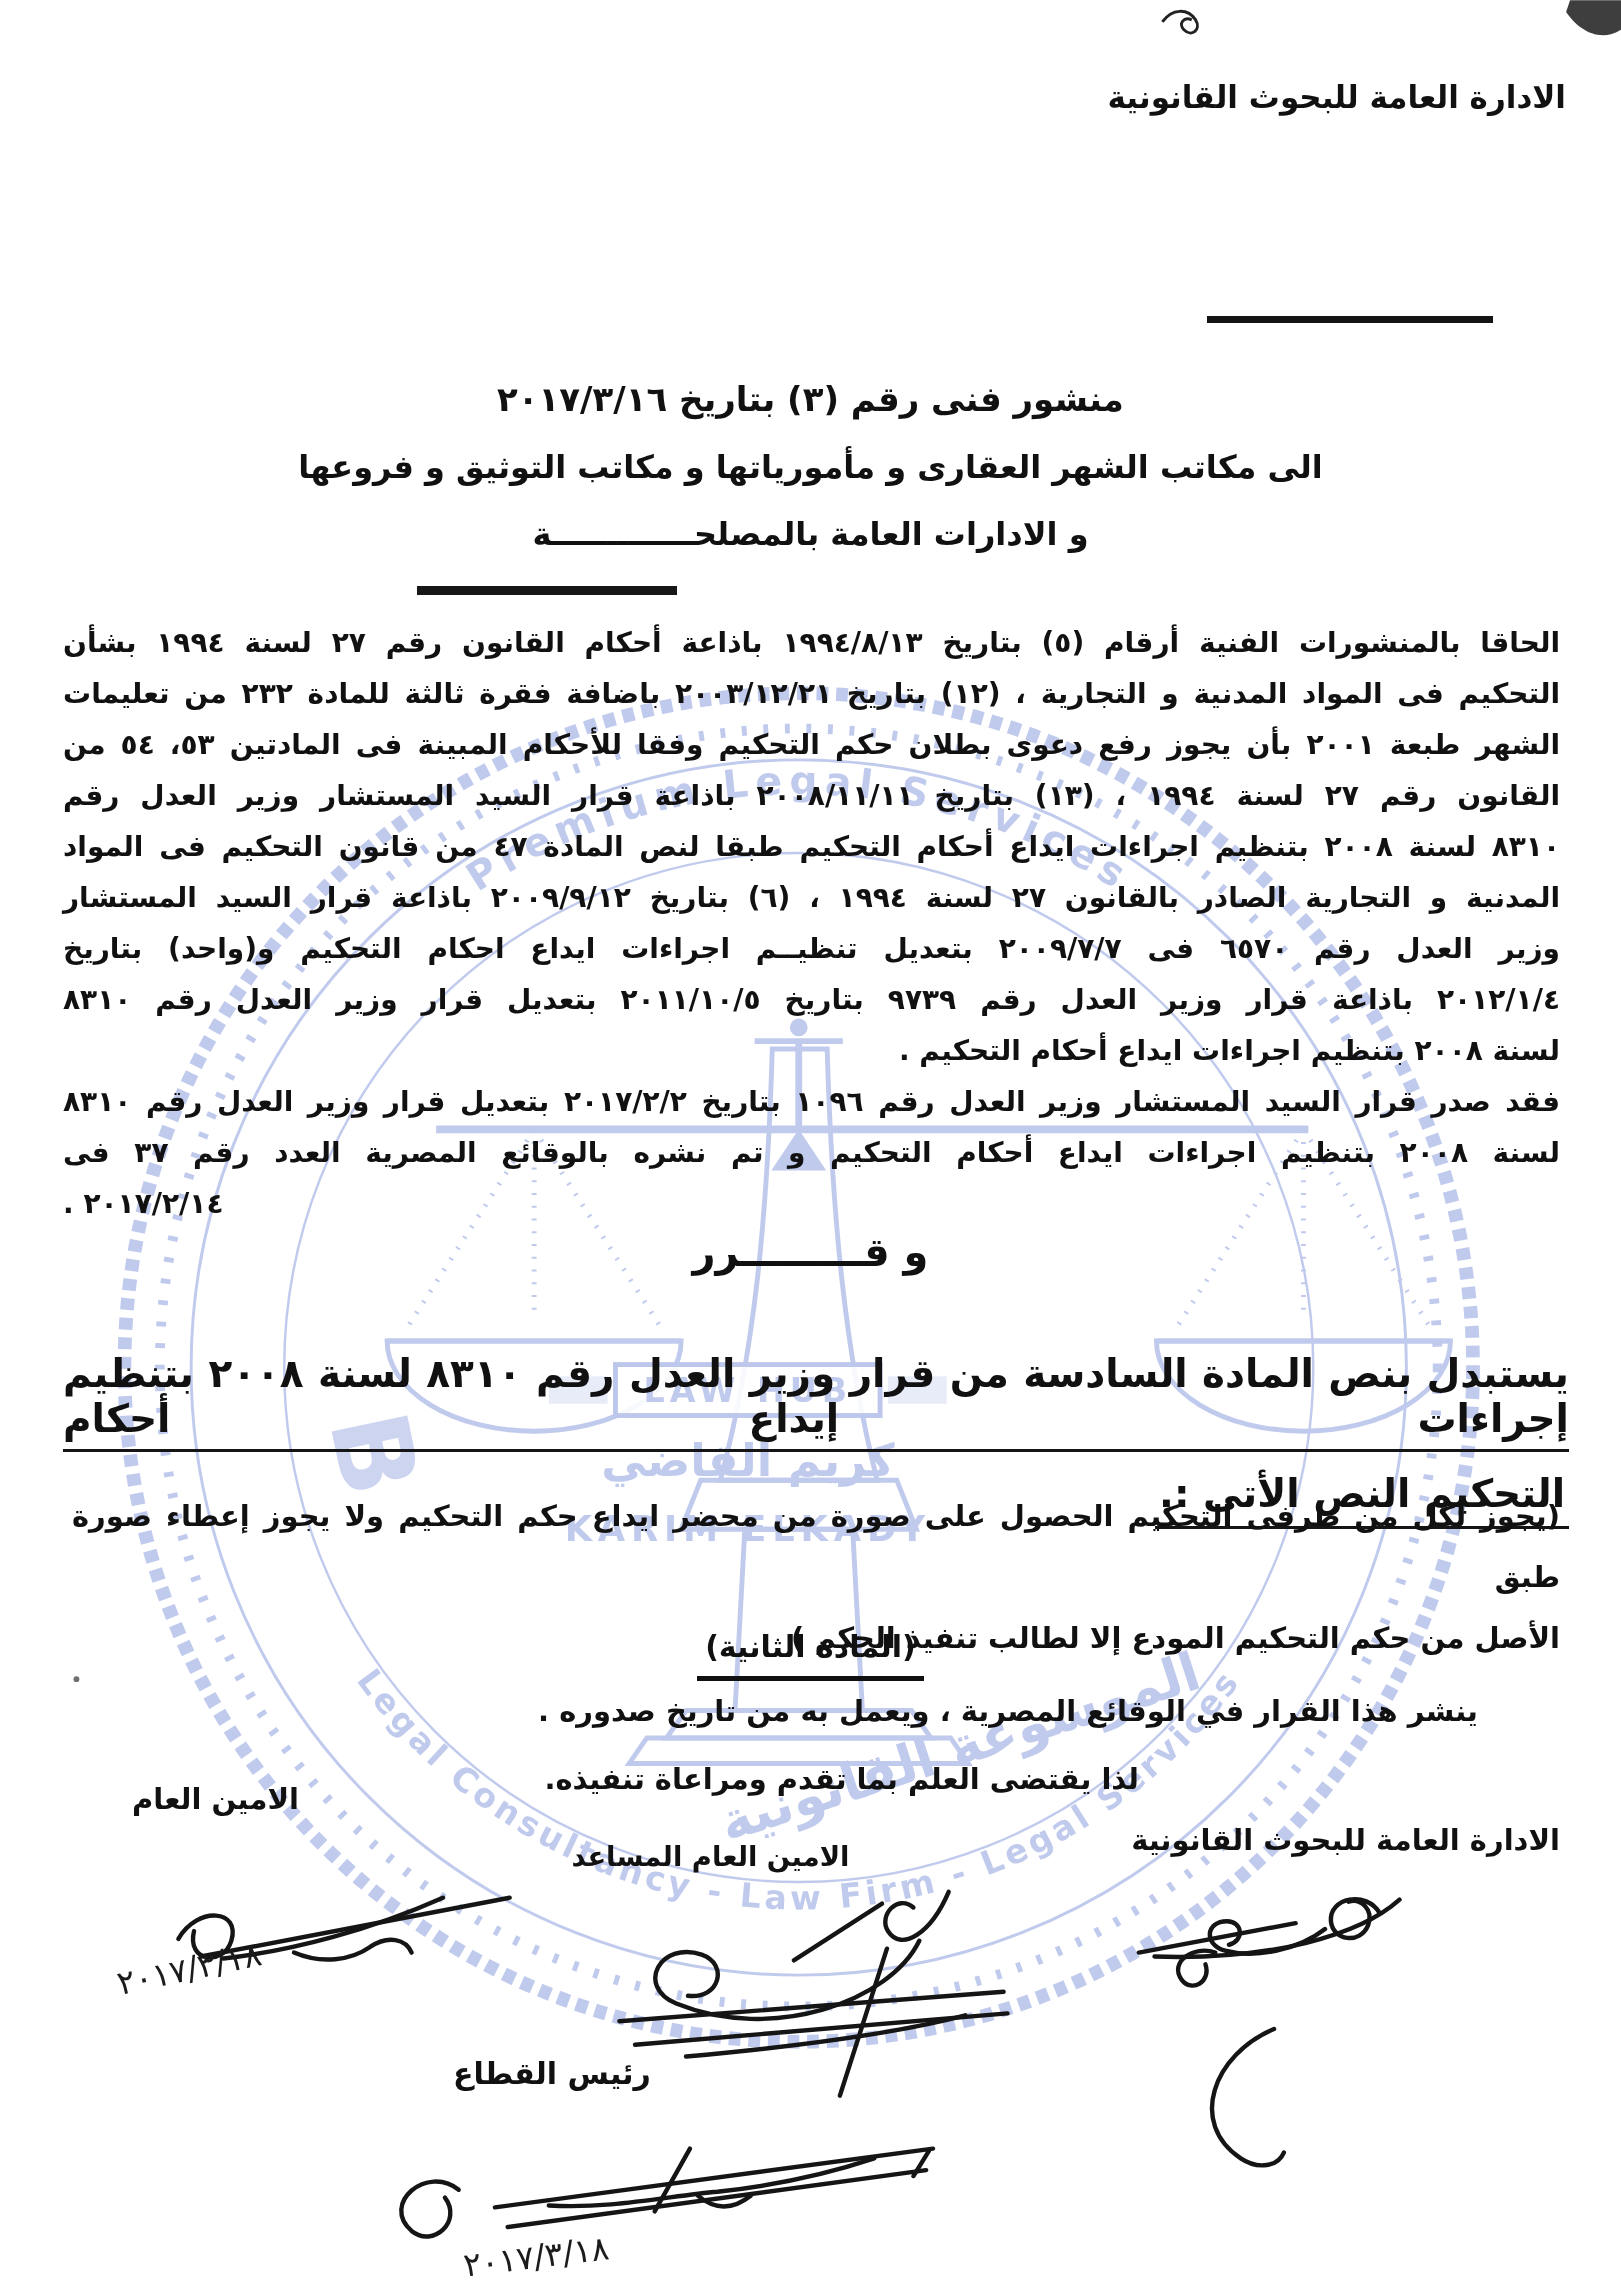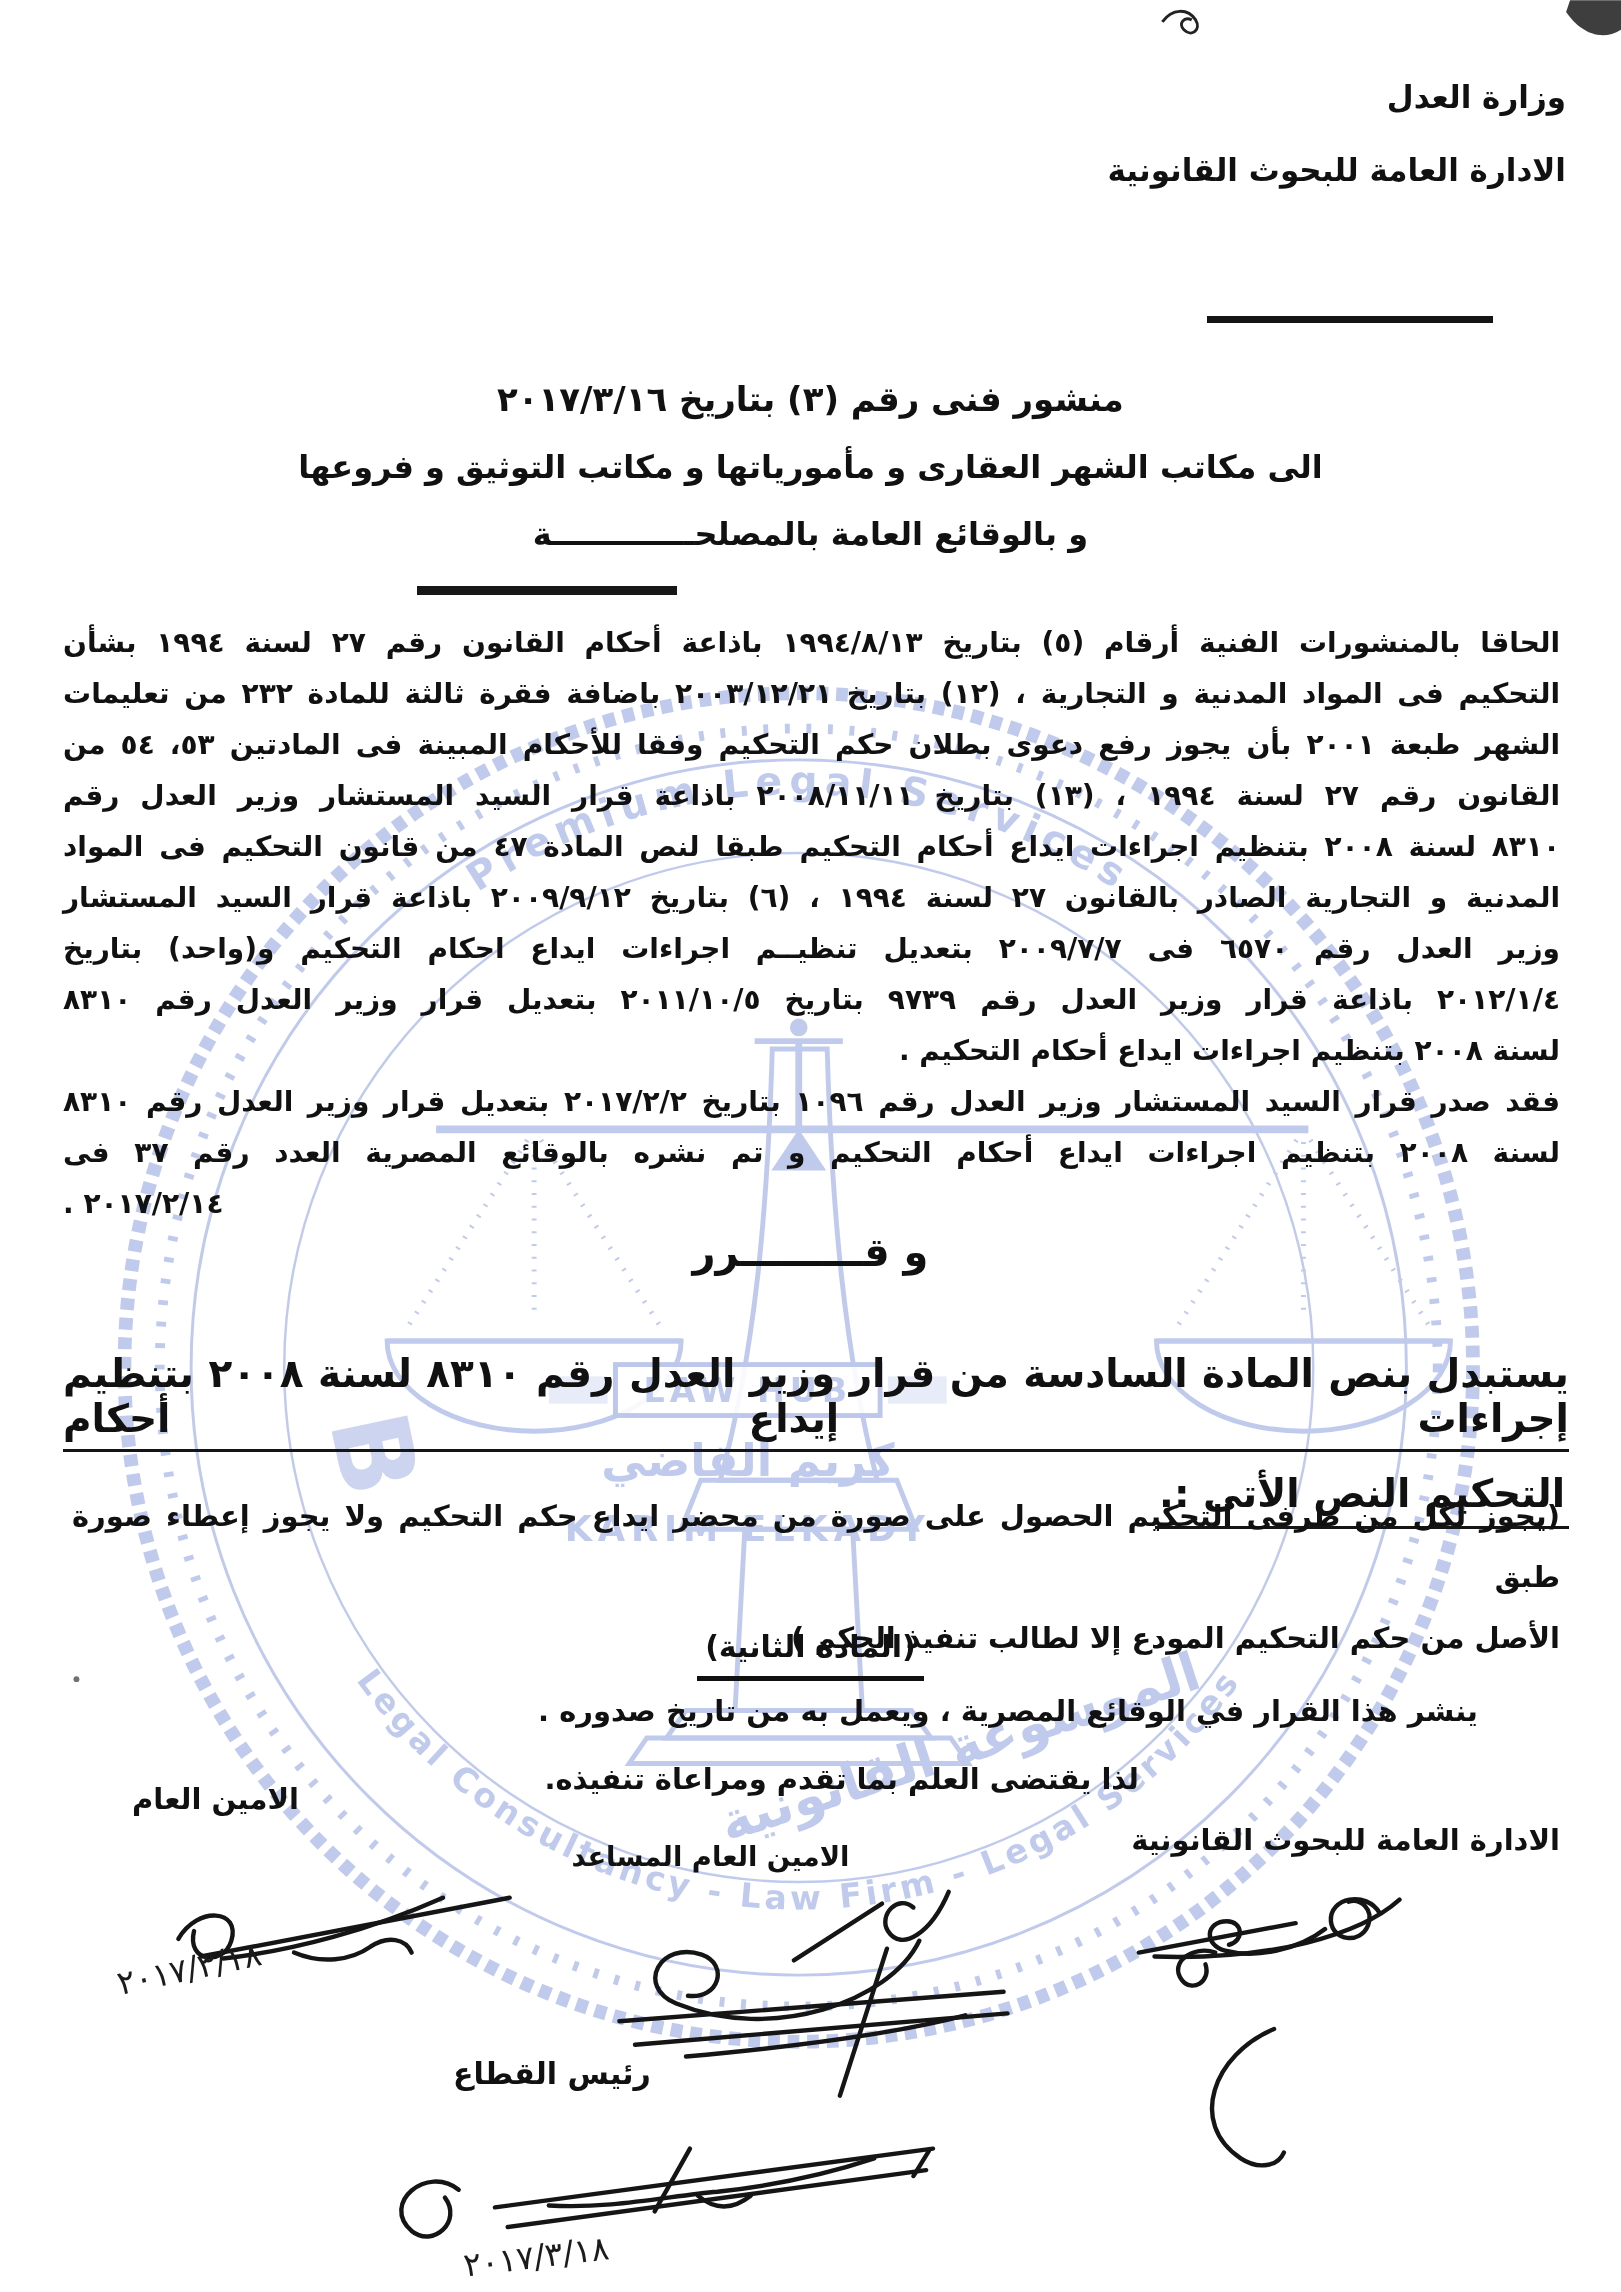--- a/index.html
+++ b/index.html
@@ -117,29 +117,28 @@
       <rect x="560" y="1404" width="60" height="28" class="wm-fill" fill-opacity="0.35"></rect>
       <rect x="906" y="1404" width="60" height="28" class="wm-fill" fill-opacity="0.35"></rect>
       <rect x="628" y="1392" width="270" height="52" fill="rgba(255,255,255,0.9)" stroke="#8fa0de" stroke-width="5"></rect>
       <text x="763" y="1430" text-anchor="middle" class="wm-fill" font-size="34" font-weight="bold" letter-spacing="5">LAW HUB</text>
       <text x="763" y="1506" text-anchor="middle" class="wm-fill" font-size="46" font-weight="bold">كريم القاضي</text>
       <text x="763" y="1572" text-anchor="middle" class="wm-fill" font-size="36" font-weight="bold" letter-spacing="6">KARIM ELKADY</text>
     </g>
   </svg>
 
   <div class="letterhead">
-    <div>وزارة العدل</div>
     <div>الادارة العامة للبحوث القانونية</div>
   </div>
   <div class="lh-rule"></div>
 
   <div class="title-block">
     <div class="t1">منشور فنى رقم (٣) بتاريخ ٢٠١٧/٣/١٦</div>
     <div class="t2">الى مكاتب الشهر العقارى و مأمورياتها و مكاتب التوثيق و فروعها</div>
-    <div class="t2">و بالوقائع العامة بالمصلحـــــــــــــة</div>
+    <div class="t2">و الادارات العامة بالمصلحـــــــــــــة</div>
   </div>
   <div class="title-rule"></div>
 
   <div class="bodytext">
     <div class="jl">الحاقا بالمنشورات الفنية أرقام (٥) بتاريخ ١٩٩٤/٨/١٣ باذاعة أحكام القانون رقم ٢٧ لسنة ١٩٩٤ بشأن</div>
     <div class="jl">التحكيم فى المواد المدنية و التجارية ، (١٢) بتاريخ ٢٠٠٣/١٢/٢١ باضافة فقرة ثالثة للمادة ٢٣٢ من تعليمات</div>
     <div class="jl">الشهر طبعة ٢٠٠١ بأن يجوز رفع دعوى بطلان حكم التحكيم وفقا للأحكام المبينة فى المادتين ٥٣، ٥٤ من</div>
     <div class="jl">القانون رقم ٢٧ لسنة ١٩٩٤ ، (١٣) بتاريخ ٢٠٠٨/١١/١١ باذاعة قرار السيد المستشار وزير العدل رقم</div>
     <div class="jl">٨٣١٠ لسنة ٢٠٠٨ بتنظيم اجراءات ايداع أحكام التحكيم طبقا لنص المادة ٤٧ من قانون التحكيم فى المواد</div>
     <div class="jl">المدنية و التجارية الصادر بالقانون ٢٧ لسنة ١٩٩٤ ، (٦) بتاريخ ٢٠٠٩/٩/١٢ باذاعة قرار السيد المستشار</div>

